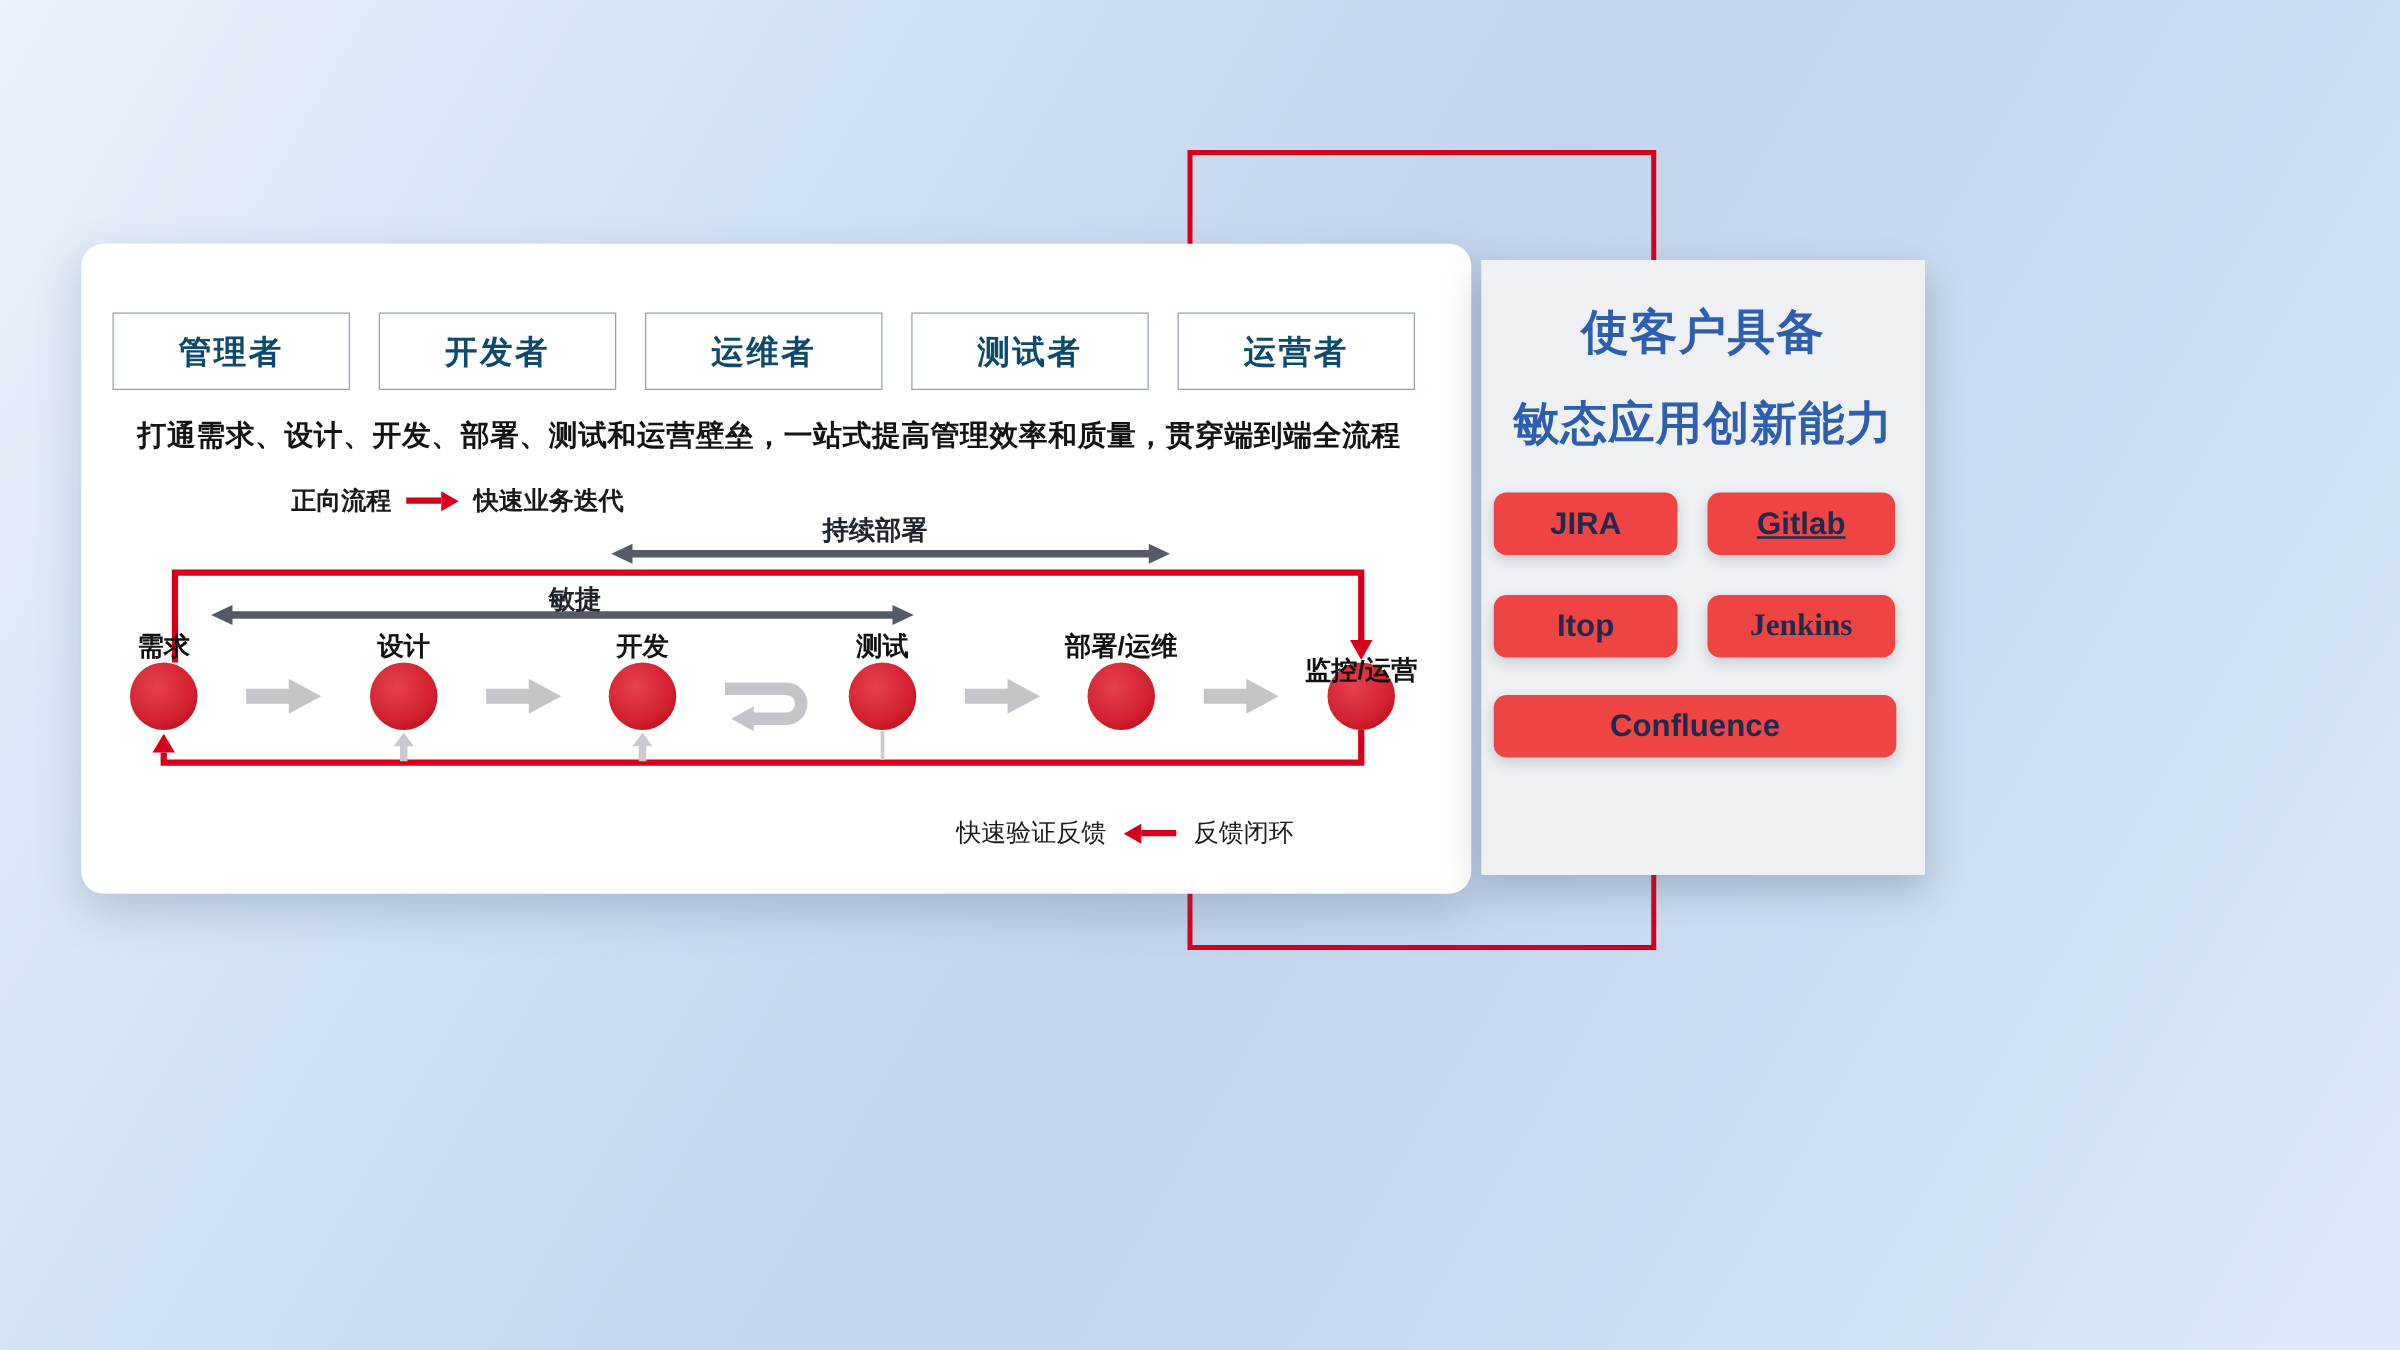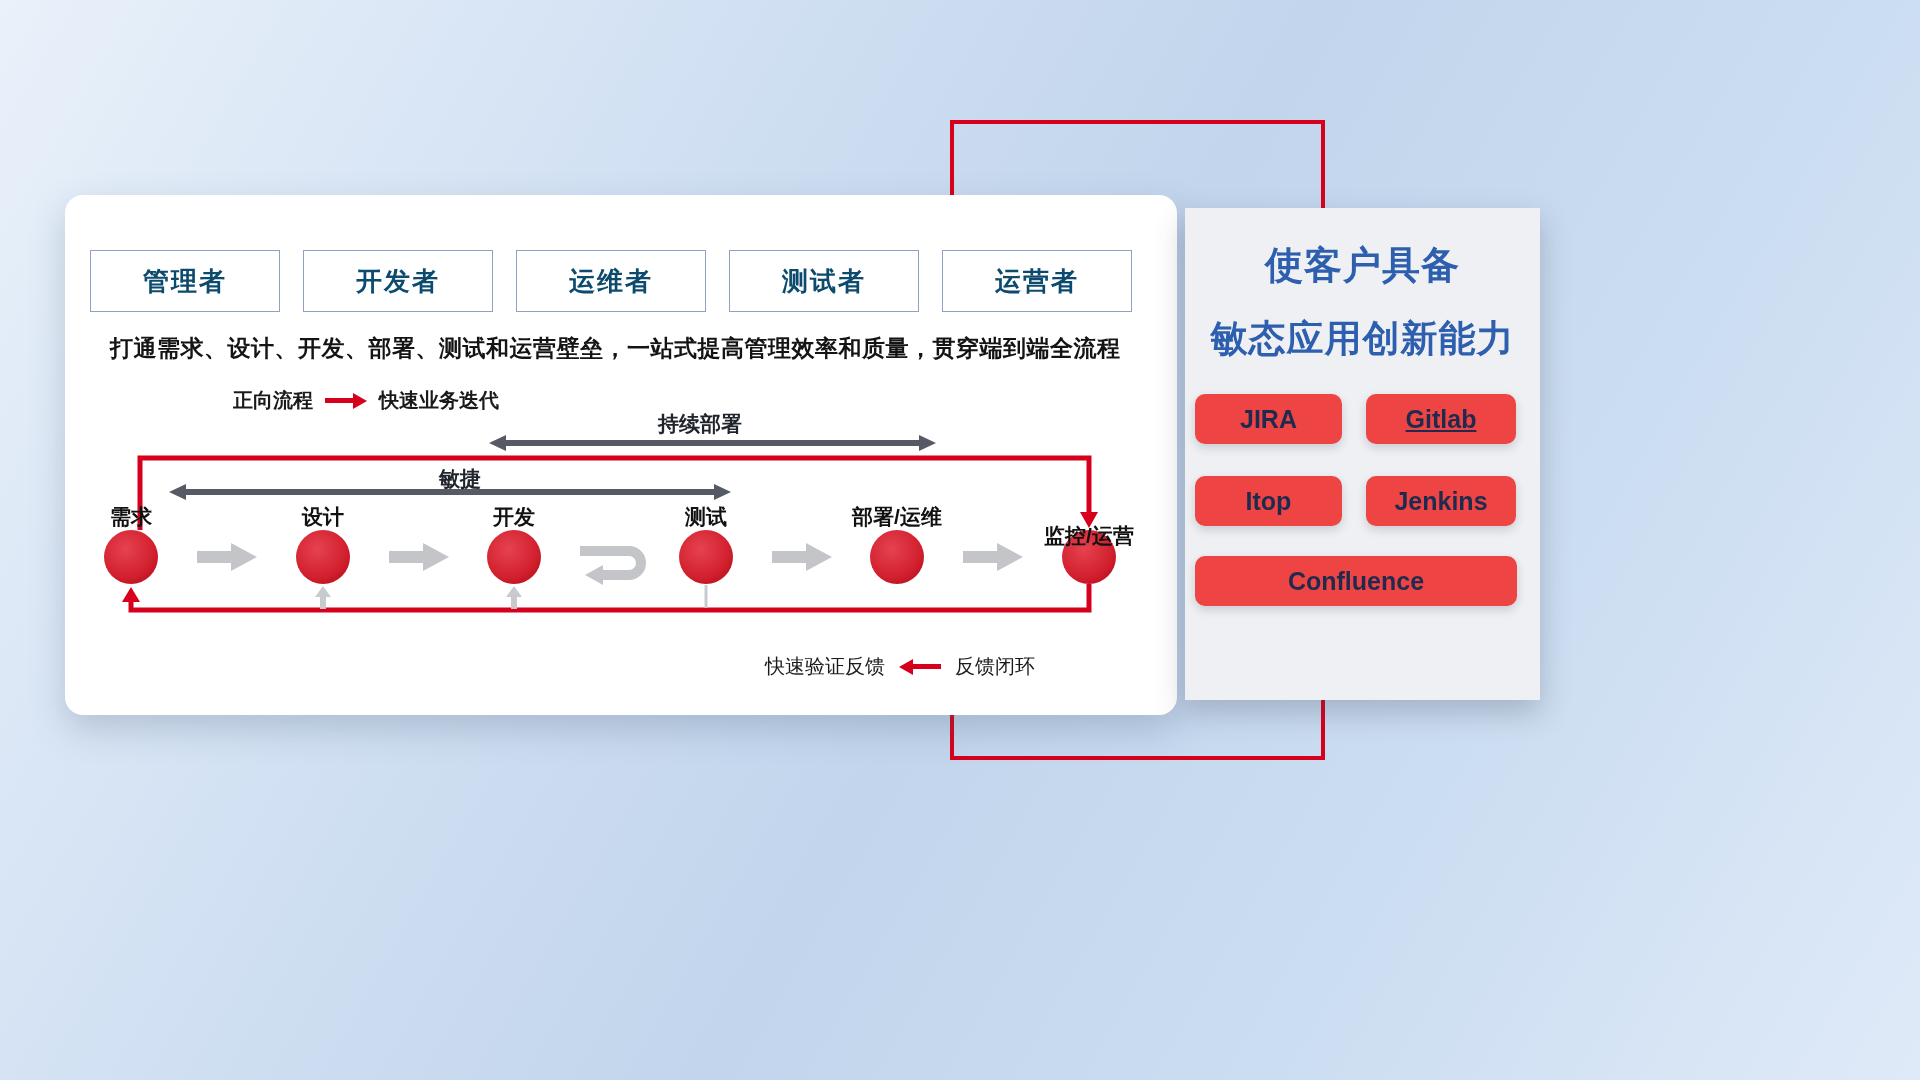--- a/index.html
+++ b/index.html
@@ -51,21 +51,21 @@
   .rp-title { position:absolute; width:100%; text-align:center; color:#2e5fae;
     font-weight:bold; letter-spacing:1px; }
   .rp-title.l1 { top:32px; font-size:38px; }
   .rp-title.l2 { top:106px; font-size:37px; }
   .tool-chip { position:absolute; height:50px; background:#ef4444; border-radius:10px;
     box-shadow:0 4px 10px rgba(40,50,70,.18); display:flex; align-items:center;
     justify-content:center; font-size:25px; font-weight:bold; color:#1e2b4f; }
   .tool-jira { left:10px; top:186px; width:147px; }
   .tool-gitlab { left:181px; top:186px; width:150px;text-decoration:underline; }
   .tool-itop { left:10px; top:268px; width:147px; }
-  .tool-jenkins { left:181px; top:268px; width:150px; }
+  .tool-jenkins { left:181px; top:268px; width:150px;font-family:Liberation Serif, serif; }
   .tool-confluence { left:10px; top:348px; width:322px; }
 </style>
 </head>
 <body>
 
 <div class="bg">
 
   <div class="red-frame"></div>
 
   <div class="main-panel">

